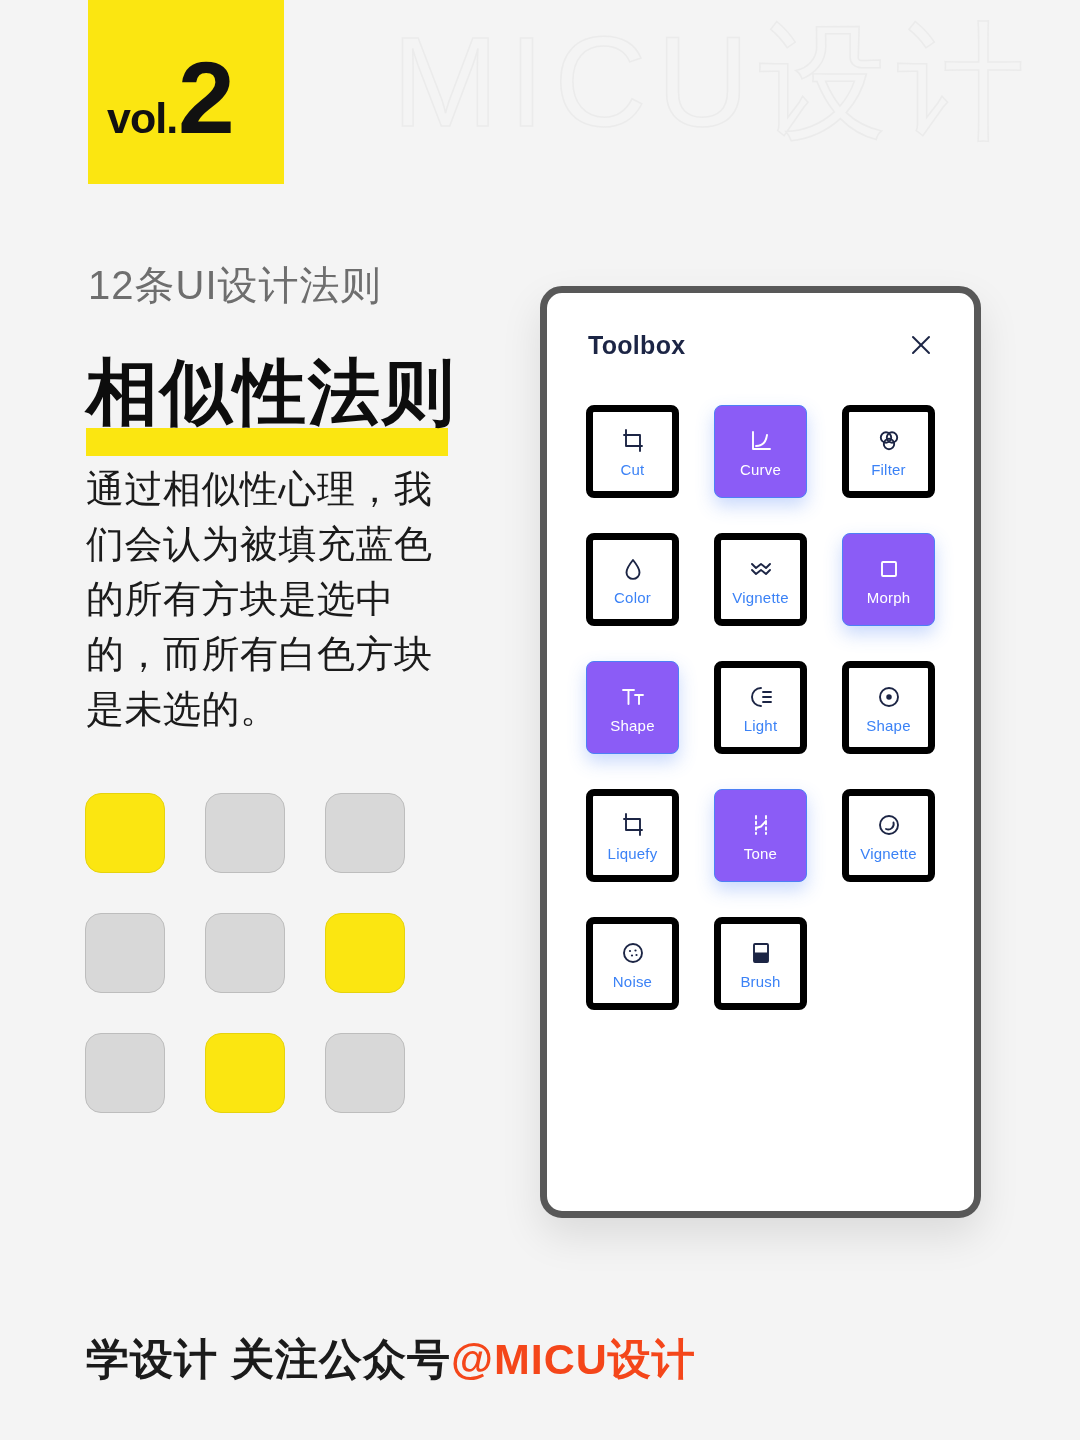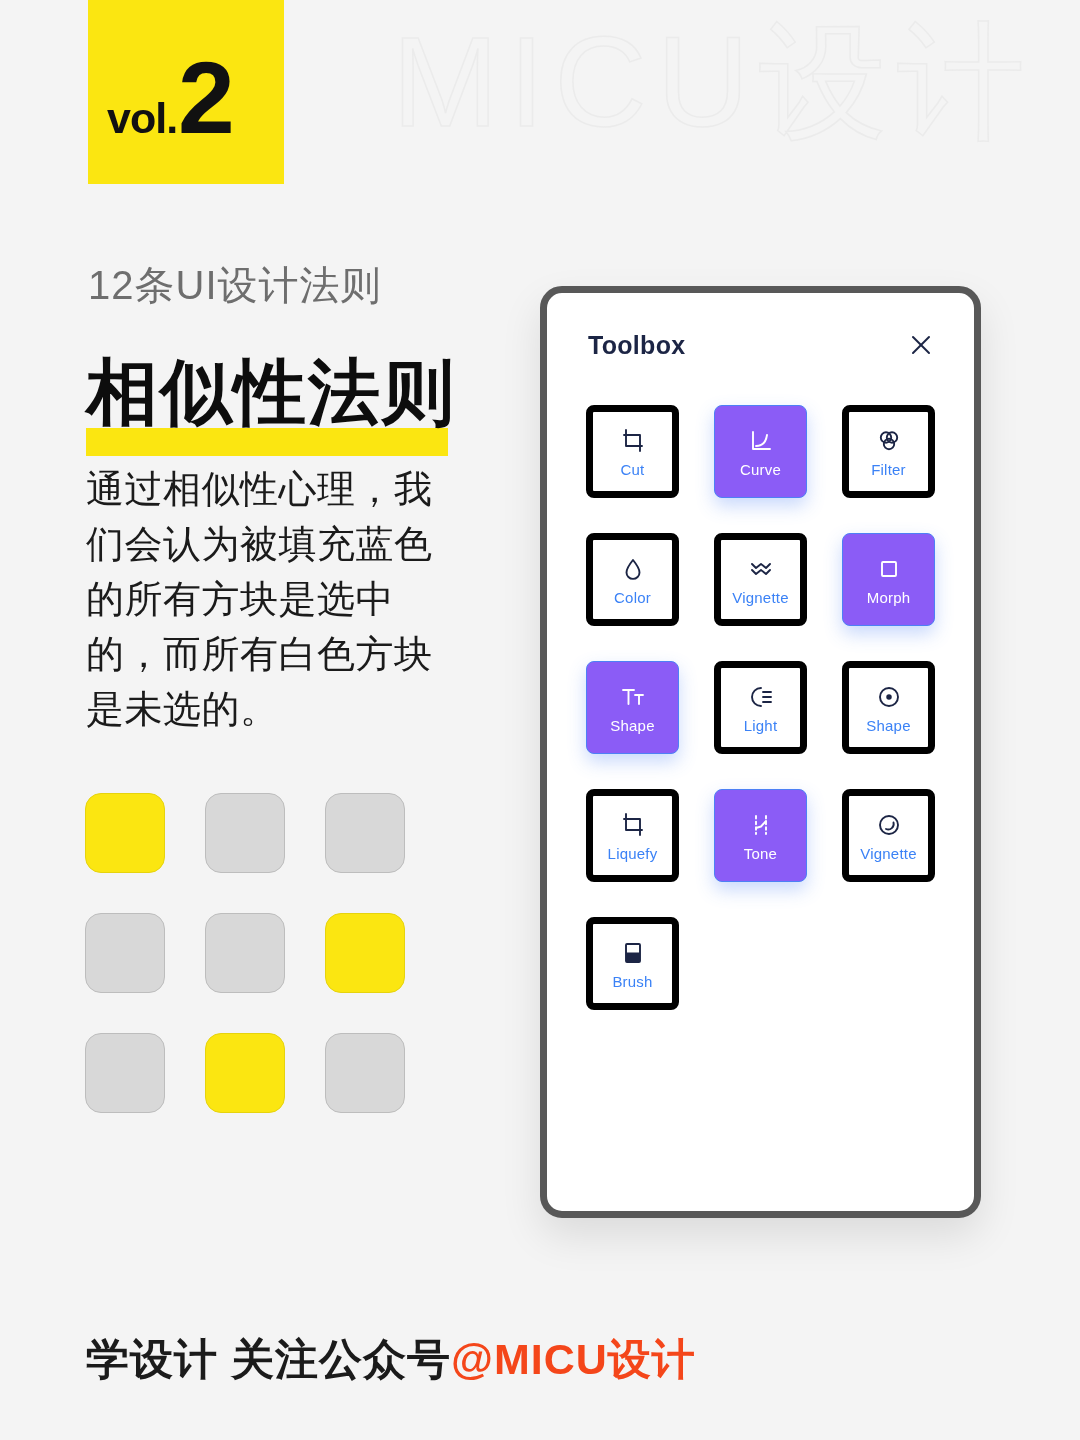--- a/index.html
+++ b/index.html
@@ -391,20 +391,32 @@
           <svg width="26" height="26" viewBox="0 0 26 26" fill="none" stroke="#1c2545" stroke-width="1.9" stroke-linecap="round" stroke-linejoin="round">
             <circle cx="13" cy="13" r="9"></circle>
             <path d="M17.5 10.5 A5.5 5.5 0 0 1 10 17"></path>
           </svg>
         </span>
         <span class="tool-label">Vignette</span>
       </div>
       <div class="tool-tile unselected">
         <span class="tool-icon">
           <svg width="26" height="26" viewBox="0 0 26 26" fill="none" stroke="#1c2545" stroke-width="1.9" stroke-linecap="round" stroke-linejoin="round">
+            <circle cx="13" cy="13" r="9"></circle>
+            <circle cx="10" cy="11" r="1.1" fill="#1c2545" stroke="none"></circle>
+            <circle cx="15.5" cy="10.5" r="1.1" fill="#1c2545" stroke="none"></circle>
+            <circle cx="12" cy="15.5" r="1.1" fill="#1c2545" stroke="none"></circle>
+            <circle cx="16.5" cy="15" r="1.1" fill="#1c2545" stroke="none"></circle>
+          </svg>
+        </span>
+        <span class="tool-label">Noise</span>
+      </div>
+      <div class="tool-tile unselected">
+        <span class="tool-icon">
+          <svg width="26" height="26" viewBox="0 0 26 26" fill="none" stroke="#1c2545" stroke-width="1.9" stroke-linecap="round" stroke-linejoin="round">
             <rect x="6" y="4" width="14" height="18" rx="1"></rect>
             <path d="M6 12.5 H20 V21 A1 1 0 0 1 19 22 H7 A1 1 0 0 1 6 21 Z" fill="#1c2545" stroke="none"></path>
           </svg>
         </span>
         <span class="tool-label">Brush</span>
       </div>
     </div>
 
 </div>
 

